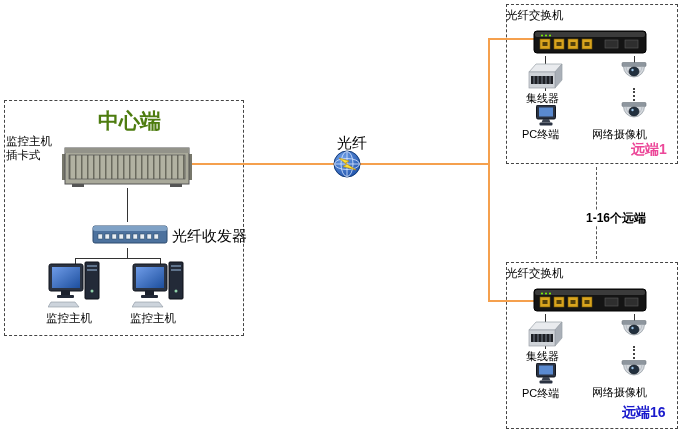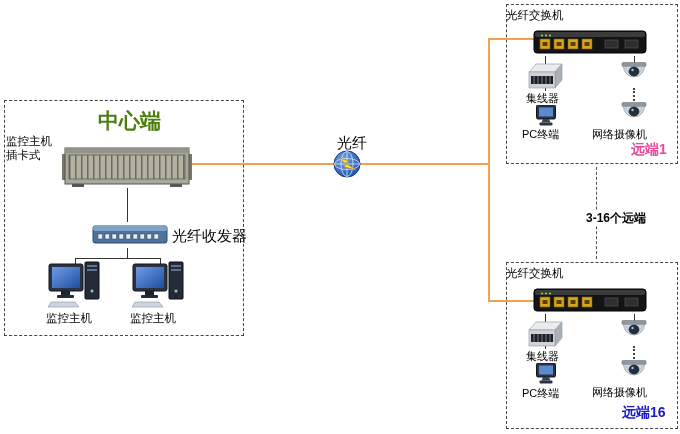--- a/index.html
+++ b/index.html
@@ -133,21 +133,21 @@
       <rect x="4" y="6" width="28" height="21" fill="url(#scrB)"></rect>
       <rect x="13" y="30" width="9" height="4" fill="#1c222e"></rect>
       <rect x="9" y="34" width="17" height="3" rx="1" fill="#232a38"></rect>
       <polygon points="3,41 27,41 31,46 0,46" fill="#cdd4dc" stroke="#8a94a0" stroke-width="0.6"></polygon>
     </svg>
   </div>
   <div class="lbl center" style="left:46px;top:311px;width:56px;font-size:11.5px">监控主机</div>
   <div class="lbl center" style="left:130px;top:311px;width:56px;font-size:11.5px">监控主机</div>
 
   <div class="dashv" style="left:596px;top:167px;height:92px"></div>
-  <div class="lbl center onwire" style="position:absolute;left:584px;top:211px;width:80px;font-weight:bold;font-size:12px">3-16个远端</div>
+  <div class="lbl center onwire" style="position:absolute;left:584px;top:211px;width:80px;font-weight:bold;font-size:12px">1-16个远端</div>
 
   <div class="box" style="left:506px;top:4px;width:170px;height:158px"></div>
   <div class="lbl center" style="left:506px;top:8px;width:170px;font-size:11.5px">光纤交换机</div>
 
   <div class="icon" style="left:533px;top:28px">
     <svg width="114" height="28" viewBox="0 0 114 28">
       <rect x="1" y="3" width="112" height="22" rx="3" fill="#141414" stroke="#000"></rect>
       <rect x="2" y="4" width="110" height="5" rx="2" fill="#3b3b3b"></rect>
       <g fill="#d9a41e" stroke="#7a5c08" stroke-width="0.6">
         <rect x="7" y="11" width="10" height="10"></rect>

